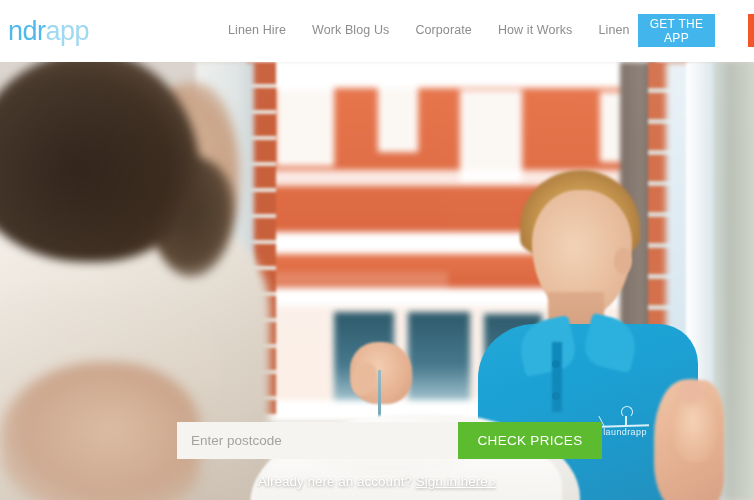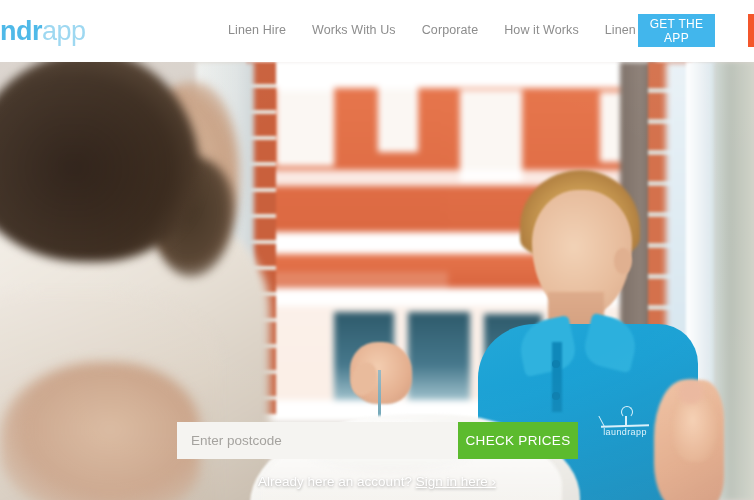--- a/index.html
+++ b/index.html
@@ -16,21 +16,21 @@
     width:754px; height:62px;
     background:#ffffff;
     z-index:50;
   }
   #logo {
     position:absolute; left:0; top:17px;
     font-size:27px; letter-spacing:-0.5px;
     line-height:28px;
     white-space:nowrap;
   }
-  #logo .lg-dark { color:#4fb9e8; font-weight:700; }
+  #logo .lg-dark { color:#4fb9e8; font-weight:400;padding-left:8px; }
   #logo .lg-light { color:#9ed8f1; font-weight:400; }
 
   #nav {
     position:absolute; left:228px; top:23px;
     display:flex; align-items:center;
   }
   #nav a {
     color:#8d8d8d;
     font-size:12.5px;
     text-decoration:none;
@@ -360,21 +360,21 @@
     width:281px; height:37px;
     background:#f5f4f1;
     border:none; outline:none;
     padding:0 14px;
     font-size:13.5px;
     color:#3d3d3d;
     font-family:"Liberation Sans", sans-serif;
   }
   #postcode-input::placeholder { color:#a5a39f; }
   #check-prices-btn {
-    width:120px; height:37px;
+    width:144px; height:37px;
     background:#5cbb2e;
     color:#ffffff;
     border:none; cursor:pointer;
     font-size:13.5px;
     letter-spacing:0.3px;
     font-family:"Liberation Sans", sans-serif;
   }
   #signin-line {
     position:absolute;
     left:0; top:474px; width:754px;
@@ -394,21 +394,21 @@
 <body>
 
 <div id="header">
 
   <div id="logo">
     <span class="lg-dark">ndr</span><span class="lg-light">app</span>
   </div>
 
   <nav id="nav">
     <a href="#">Linen Hire</a>
-    <a href="#">Works With Us</a>
+    <a href="#">Work Blog Us</a>
     <a href="#">Corporate</a>
     <a href="#">How it Works</a>
     <a href="#">Linen</a>
   </nav>
 
   <button id="get-app-btn">GET THE APP</button>
   <button id="lang-btn"></button>
 </div>
 
 <div id="hero">

